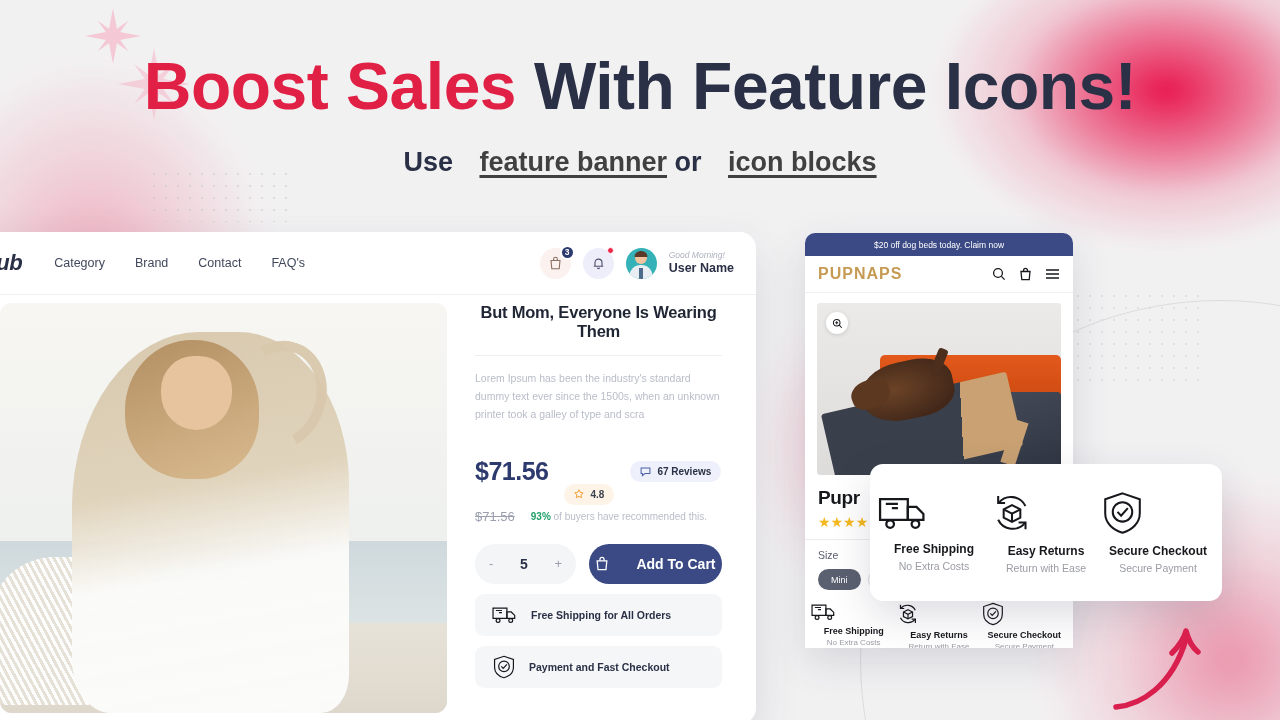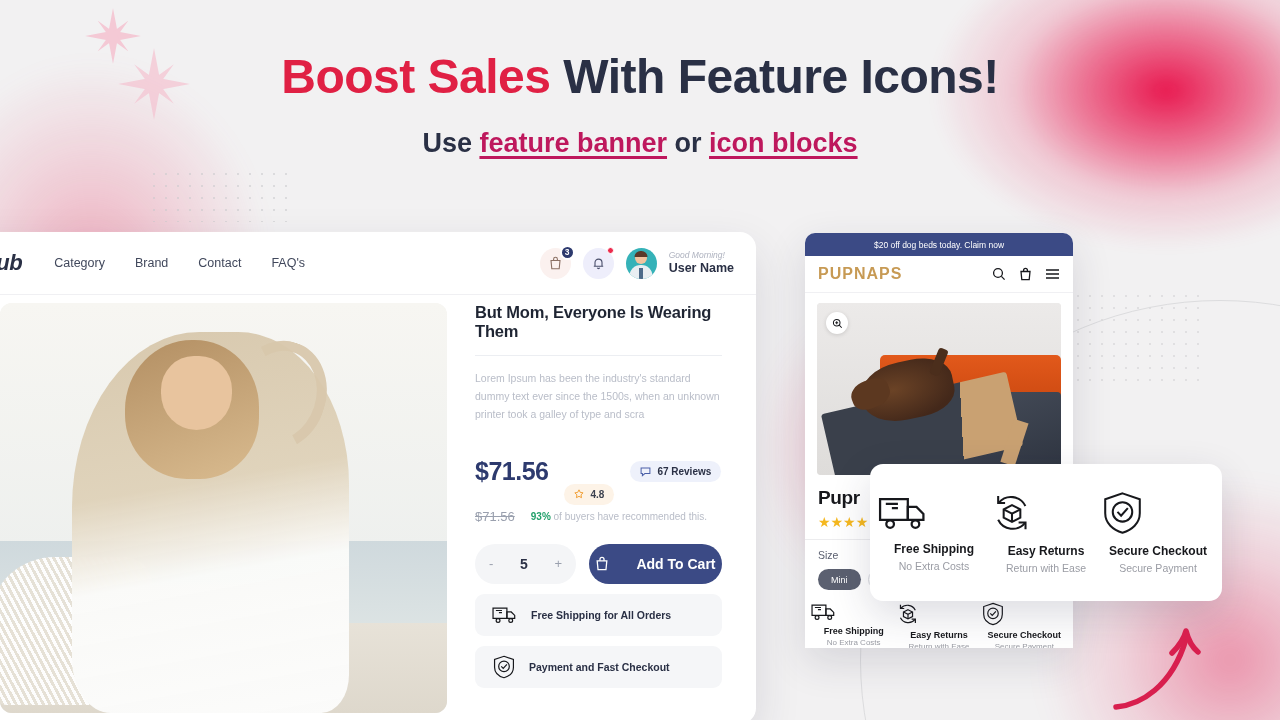--- a/index.html
+++ b/index.html
@@ -70,30 +70,30 @@
   .arc {
     position: absolute; right: -300px; top: 300px;
     width: 720px; height: 720px;
     border: 1.5px solid #dcdcde;
     border-radius: 50%;
   }
 
   
   .hero { position: absolute; top: 52px; left: 0; width: 1280px; text-align: center; }
   .hero h1 {
-    font-size: 48px; line-height: 1.05; font-weight: 700;
+    font-size: 66px; line-height: 1.05; font-weight: 700;
     letter-spacing: -0.5px; color: #2a3045;
   }
   .hero h1 .accent { color: #e02044; }
   .hero .sub {
     margin-top: 26px; font-size: 27px; font-weight: 600; color: #2a3045;
   }
   .hero .sub .lnk {
-    color: #be185d; text-decoration: underline;
-    text-underline-offset: 4px; text-decoration-thickness: 2.5px;
+    color: #404040; text-decoration: underline;
+    text-underline-offset: 4px; text-decoration-thickness: 2.5px; margin-left: 19px;
   }
 
   
   .desk-card {
     position: absolute; left: -72px; top: 232px;
     width: 828px; height: 492px;
     background: #ffffff;
     border-radius: 16px;
     box-shadow: 0 18px 46px rgba(40,40,70,0.13);
     overflow: hidden;
@@ -174,21 +174,21 @@
     border-radius: 50%; border-left-color: transparent; border-bottom-color: transparent;
     transform: rotate(18deg);
   }
   .photo .chair {
     position:absolute; left:-2%; bottom:2%; width:36%; height:36%;
     background: repeating-linear-gradient(62deg,#ffffff 0 3px, #e6e1d6 3px 6px);
     border-radius: 40% 18% 6% 10%; opacity:.95;
   }
 
   .pdp { padding: 8px 34px 0 28px; flex: 1; }
-  .pdp h2 { font-size: 16.5px; font-weight: 700; color: #1f2533; letter-spacing: -0.2px; }
+  .pdp h2 { font-size: 16.5px; font-weight: 700; color: #1f2533; letter-spacing: -0.2px; text-align: center; }
   .pdp .rule { height: 1px; background: #eceef2; margin: 14px 0 14px; }
   .pdp .desc { font-size: 10.5px; line-height: 1.7; color: #b9bdc8; }
   .price-row { display: flex; align-items: center; gap: 16px; margin-top: 14px; }
   .price { font-size: 25px; font-weight: 800; color: #2d3a6e; letter-spacing: -0.5px; }
   .chip {
     display: flex; align-items: center; gap: 6px;
     height: 21px; padding: 0 10px; border-radius: 11px;
     font-size: 10px; font-weight: 700;
   }
   .chip.rate { background: #fdf3e7; color: #3d4250; margin-top: 46px; }

